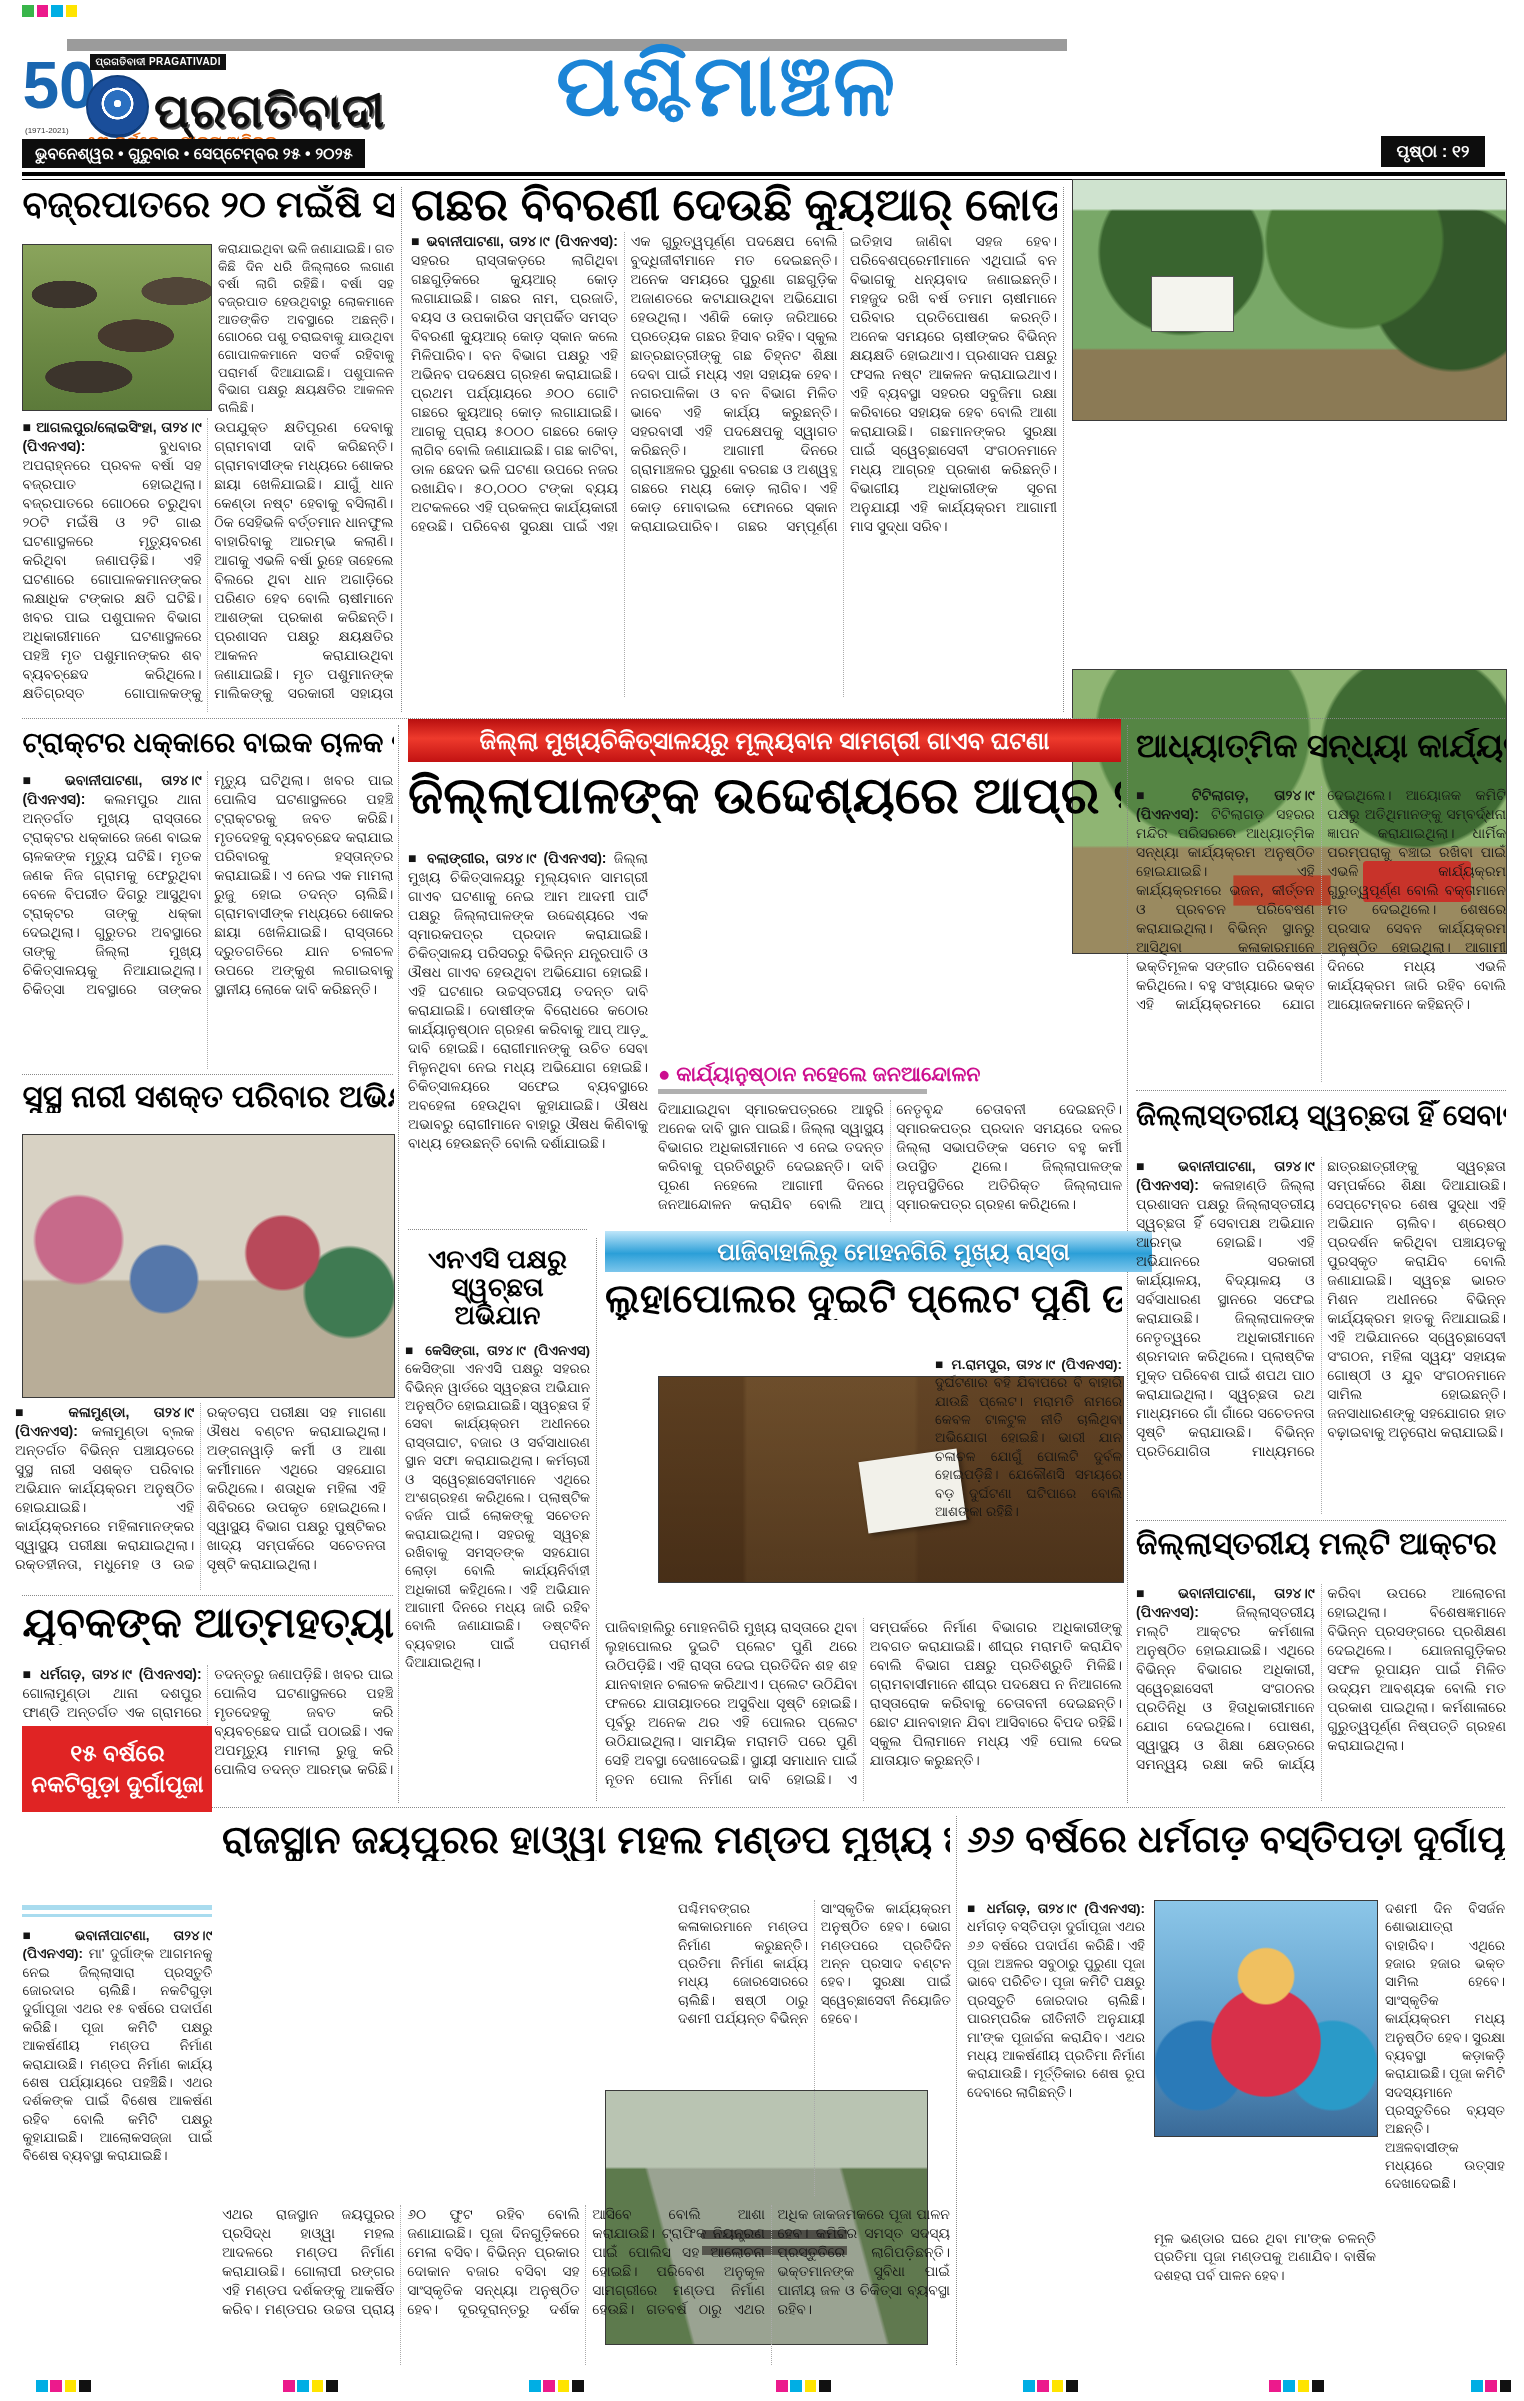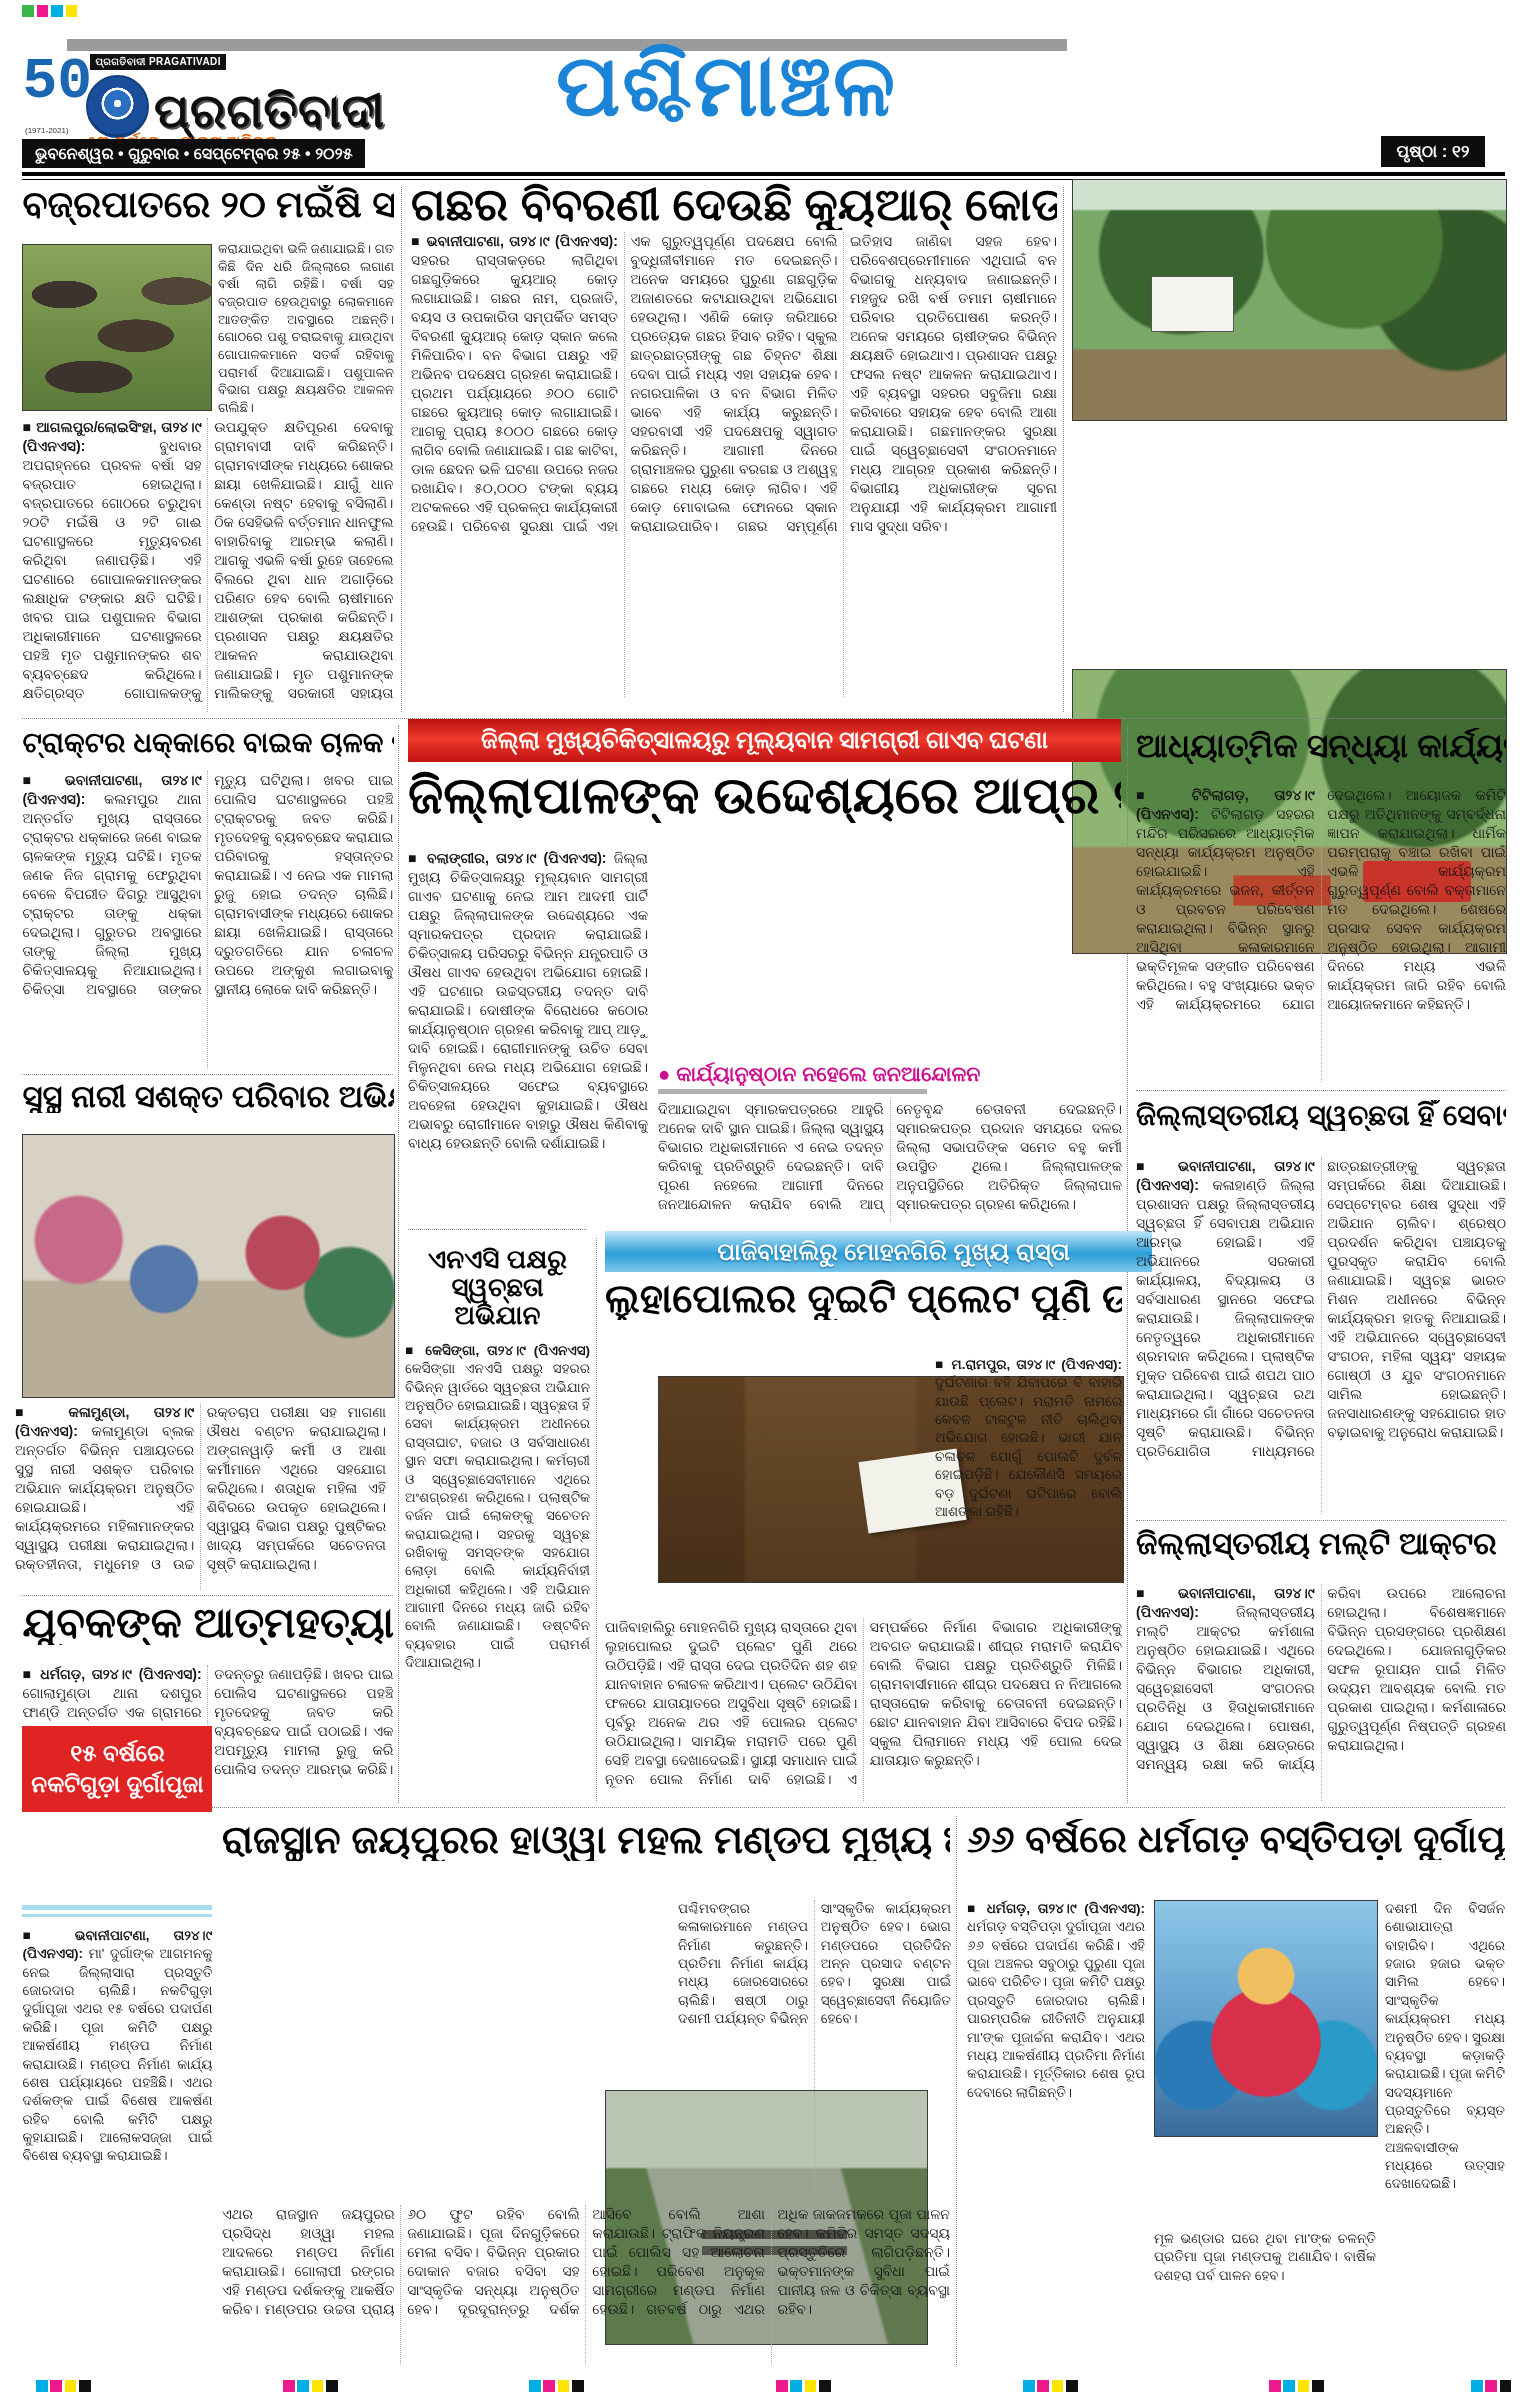--- a/index.html
+++ b/index.html
@@ -1,40 +1,40 @@
 <!DOCTYPE html>
 <html style="font-size:14.4px"><head>
 <meta charset="utf-8">
 <style>
   html,body{margin:0;padding:0;background:#e8e8e8;font-family:"Liberation Sans",sans-serif;}
   .page{position:relative;width:1525px;height:2401px;background:#fff;margin:0 auto;overflow:hidden;color:#111;}
   .abs{position:absolute;}
   
   .graybar{background:#9b9b9b;}
-  .logo-50{font-size:58px;font-weight:bold;color:#1a66b0;font-family:Liberation Mono, monospace;line-height:.9;}
+  .logo-50{font-size:66px;font-weight:bold;color:#1a66b0;font-family:Liberation Sans, sans-serif;line-height:.9;}
   .globe{width:59px;height:59px;border-radius:50%;background:radial-gradient(circle at 50% 45%,#ffffff 0 8%,#2a6fc0 9% 30%,#ffffff 31% 36%,#1a4e9a 37% 70%,#0d3a7a 71% 100%);border:2.7px solid #12407e;}
   .logo-mini{background:#111;color:#fff;font-size:10px;font-weight:bold;padding:1.8px 5.4px;letter-spacing:0.4px;}
   .logo-main{font-size:47px;font-weight:bold;color:#0d0d0d;text-shadow:1.8px 1.8px 0 #555;letter-spacing:0.9px;}
   .years{font-size:11.7px;font-weight:bold;color:#1a66b0;letter-spacing:1.8px;}
   .yrange{font-size:8px;color:#333;}
   .tagline{font-size:17px;font-weight:bold;color:#e8650a;}
   .page-title{font-size:86px;font-weight:bold;color:#1b84d6;letter-spacing:1.8px;white-space:nowrap;}
   .datebar{background:#0d0d0d;color:#fff;font-size:16px;font-weight:bold;display:flex;align-items:center;padding:0 12.6px;}
   .pagenum{background:#0d0d0d;color:#fff;font-size:17px;font-weight:bold;display:flex;align-items:center;justify-content:center;}
   .dblrule{border-top:4.5px solid #000;border-bottom:1.8px solid #000;height:2.7px;background:#fff;}
   
   .hl{font-weight:bold;color:#000;line-height:1.08;overflow:hidden;}
   .hl1{white-space:nowrap;}
   .body-txt{font-size:14px;line-height:1.36;text-align:justify;color:#141414;overflow:hidden;}
   .cols2{column-count:2;column-gap:12.6px;column-rule:0.9px dotted #aaa;}
   .cols3{column-count:3;column-gap:12.6px;column-rule:0.9px dotted #aaa;}
   .cols4{column-count:4;column-gap:12.6px;column-rule:0.9px dotted #aaa;}
   .byline{font-weight:bold;}
   
-  .banner-red{background:linear-gradient(180deg,#b80f0f,#ee3a2c 45%,#c21212);color:#fff;font-weight:bold;font-size:24px;display:flex;align-items:center;justify-content:center;white-space:nowrap;overflow:hidden;font-family:Liberation Serif, serif;}
+  .banner-red{background:linear-gradient(180deg,#b80f0f,#ee3a2c 45%,#c21212);color:#fff;font-weight:bold;font-size:24px;display:flex;align-items:center;justify-content:center;white-space:nowrap;overflow:hidden;}
   .banner-blue{background:linear-gradient(180deg,#bfe6fa,#2b9fd8 55%,#7cc6ec);color:#fff;font-weight:bold;font-size:24px;display:flex;align-items:center;justify-content:center;white-space:nowrap;overflow:hidden;text-shadow:0 0.9px 1.8px #0a5d8c;}
   .kicker{background:#e02424;color:#fff;font-weight:bold;text-align:center;display:flex;flex-direction:column;justify-content:center;gap:5.4px;font-size:23px;line-height:1.1;}
   .subhead-mag{color:#cc0f8f;font-weight:bold;font-size:20.6px;white-space:nowrap;overflow:hidden;}
   .inset-note{font-weight:bold;font-size:22.4px;text-align:center;line-height:1.3;color:#000;}
   .cyanbar{background:#a9dcef;}
   
   .vdot{border-left:1.8px dotted #888;width:0;}
   .hdot{border-top:1.8px dotted #888;height:0;}
   
   .photo{border:0.9px solid #3a3a3a;overflow:hidden;}

